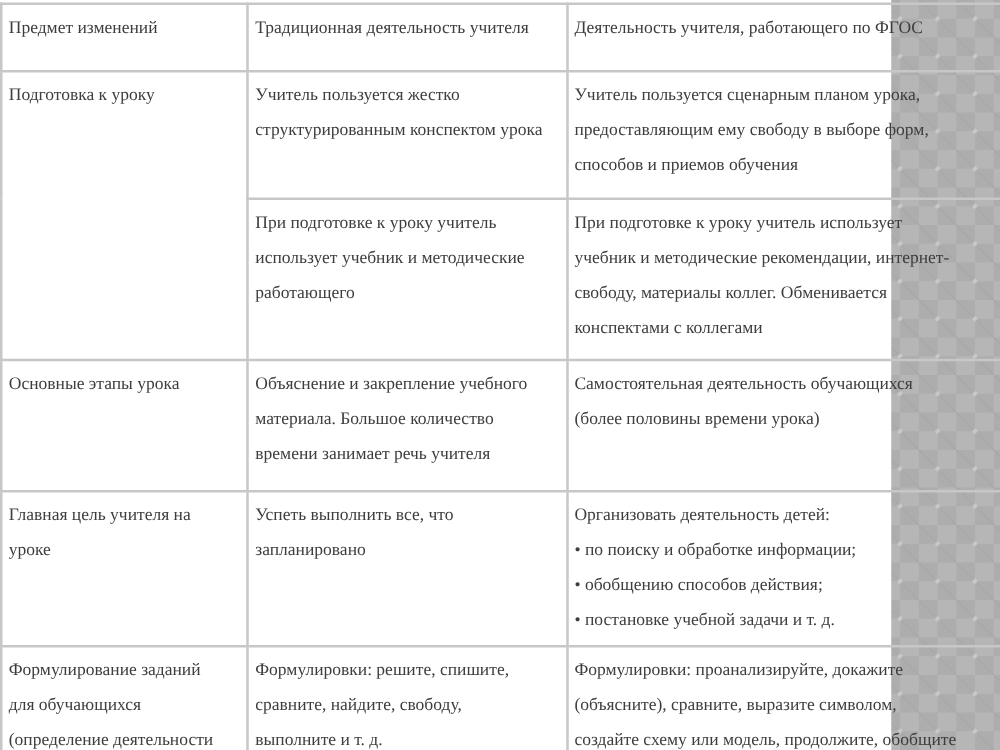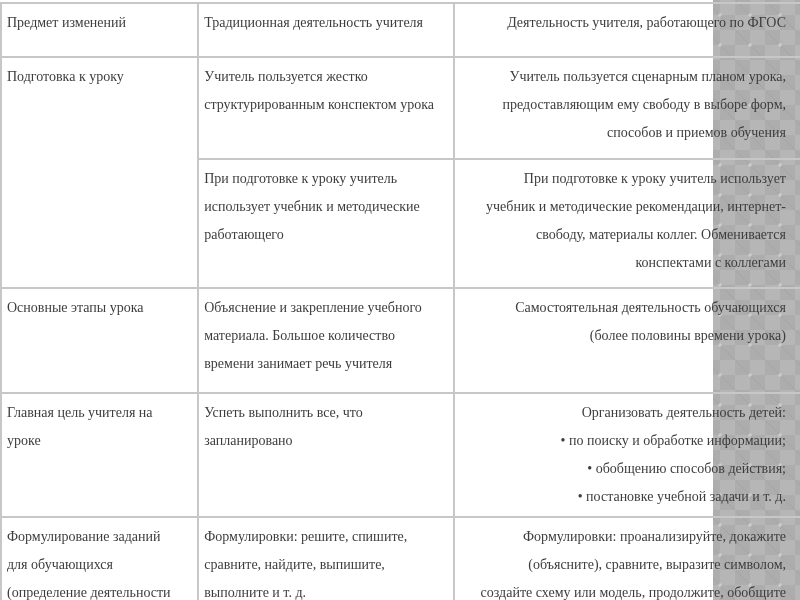--- a/index.html
+++ b/index.html
@@ -44,21 +44,20 @@
     border: 2px solid #c7c7c7;
     vertical-align: top;
     padding: 5px 14px 5px 5px;
     font-size: 14px;
     line-height: 28px;
     color: #3d3d3d;
     overflow: visible;
   }
   table.cmp td.last {
     border-right: none; 
-    text-align: right;
   }
   .line { white-space: nowrap; }
   .col-subject { width: 197px; }
   .col-trad    { width: 255px; }
   .col-fgos    { width: 346px; }
   tr.r-head  td { height: 42px; }
   tr.r-1a    td { height: 90px; }
   tr.r-1b    td { height: 117px; }
   tr.r-2     td { height: 93px; }
   tr.r-3     td { height: 95px; }
@@ -144,21 +143,21 @@
       </tr>
 
       <tr class="r-4">
         <td>
             <div class="line">Формулирование заданий</div>
             <div class="line">для обучающихся</div>
             <div class="line">(определение деятельности</div>
           </td>
         <td>
             <div class="line">Формулировки: решите, спишите,</div>
-            <div class="line">сравните, найдите, выпишите,</div>
+            <div class="line">сравните, найдите, свободу,</div>
             <div class="line">выполните и т. д.</div>
           </td>
         <td class="last">
             <div class="line">Формулировки: проанализируйте, докажите</div>
             <div class="line">(объясните), сравните, выразите символом,</div>
             <div class="line">создайте схему или модель, продолжите, обобщите</div>
           </td>
       </tr>
     </tbody>
   </table>

